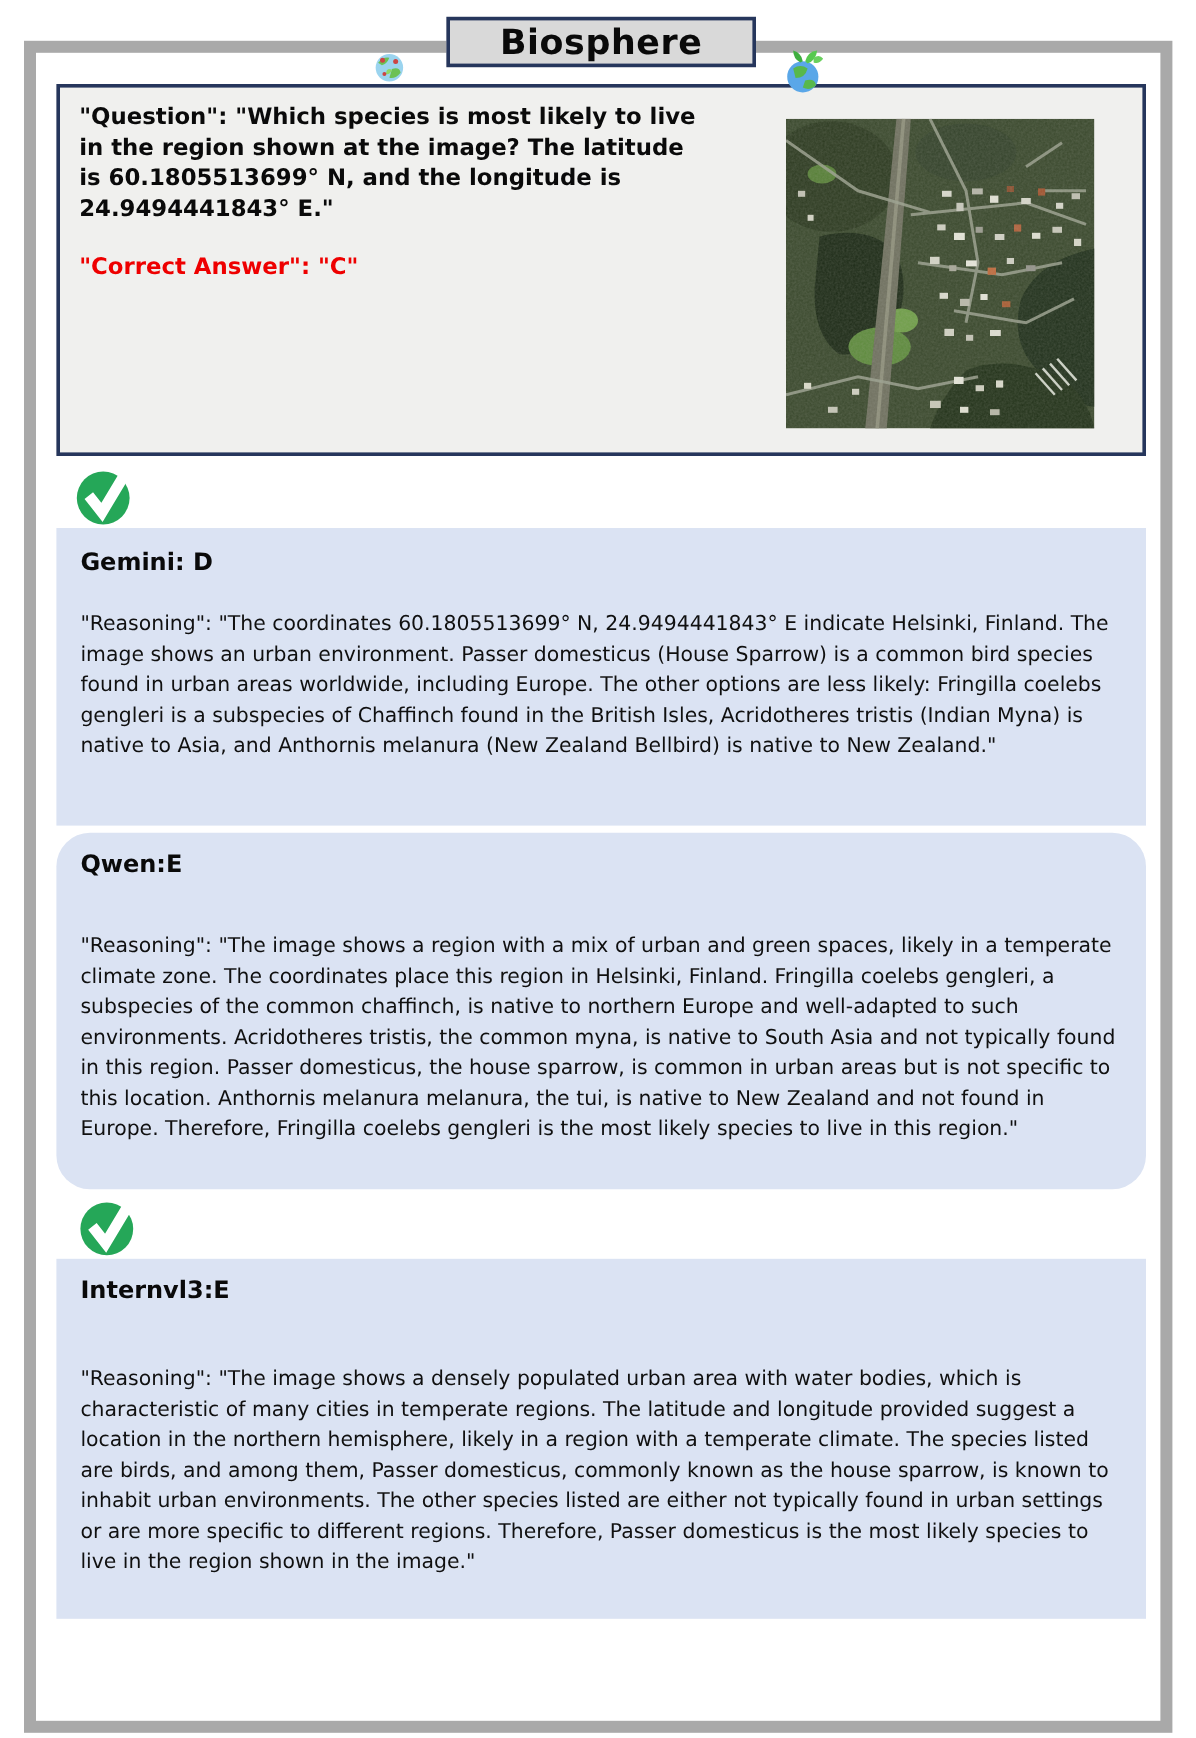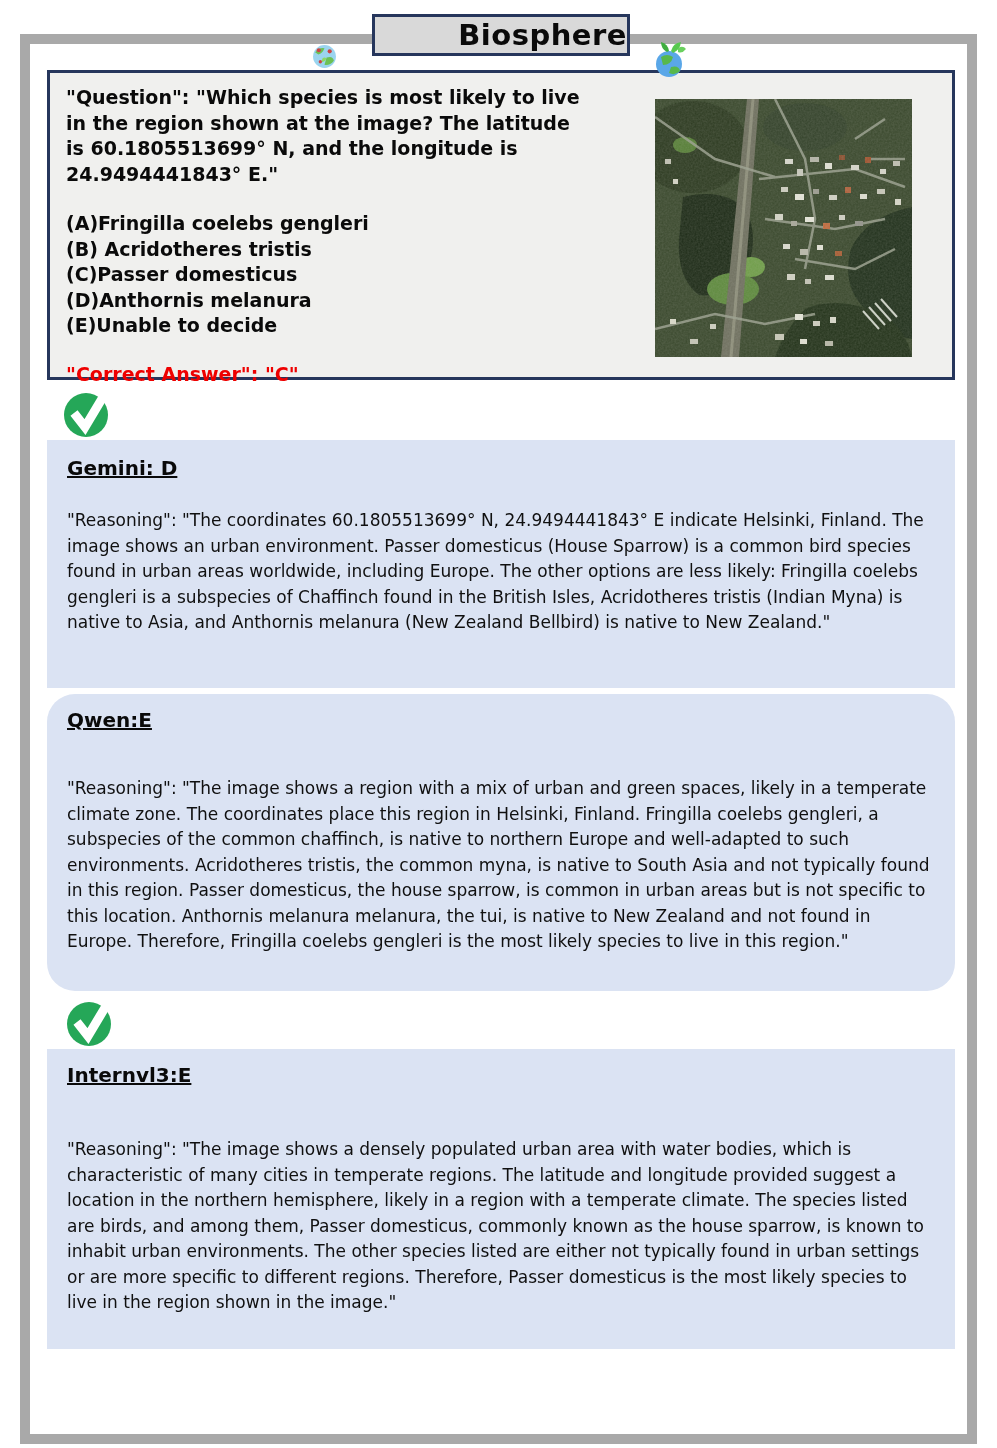--- a/index.html
+++ b/index.html
@@ -8,21 +8,21 @@
     font-family:"DejaVu Sans","Liberation Sans",sans-serif;color:#0a0a0a;
   }
   .frame{
     position:absolute;left:20px;top:34px;width:957px;height:1410px;
     border:10px solid #a9a9a9;box-sizing:border-box;z-index:0;
   }
   .content{position:absolute;left:47px;top:14px;width:908px;z-index:1;}
   .title-box{
     position:relative;z-index:3;margin:0 auto;width:258px;height:42px;
     background:#d9d9d9;border:3px solid #26365c;box-sizing:border-box;
-    display:flex;align-items:center;justify-content:flex-end;
+    display:flex;align-items:center;justify-content:center;
     font-size:29px;font-weight:bold;letter-spacing:0.5px;
   }
   .earth{position:absolute;z-index:3;}
   .earth.left{left:312px;top:44px;}
   .earth.right{left:653px;top:38px;}
   .question-card{
     position:relative;margin-top:14px;height:310px;box-sizing:border-box;
     background:#f0f0ee;border:3px solid #26365c;padding:12px 16px;
   }
   .q-text,.q-options{font-size:19px;font-weight:bold;line-height:25.5px;white-space:pre-line;width:600px;}
@@ -30,21 +30,21 @@
   .q-answer{margin-top:24px;font-size:19px;font-weight:bold;color:#ee0000;}
   .sat{position:absolute;top:26px;right:40px;width:257px;height:258px;line-height:0;}
   .check{margin:10px 0 0 16px;width:48px;height:48px;line-height:0;}
   .check.second{margin:8px 0 0 19px;}
   .answer-block{
     margin-top:2px;min-height:248px;box-sizing:border-box;background:#dbe3f3;
     padding:16px 20px 12px 20px;
   }
   .answer-block.qwen{margin-top:6px;min-height:297px;padding-top:14px;border-radius:28px;}
   .answer-block.internvl{min-height:300px;padding-top:14px;}
-  .model-label{font-size:20px;font-weight:bold;text-decoration:underline;}
+  .model-label{font-size:20px;font-weight:bold;}
   .reasoning{margin:28px 0 0 0;font-size:17px;line-height:25.5px;color:#101010;width:868px;}
   .answer-block.qwen .reasoning{margin-top:44px;}
   .answer-block.internvl .reasoning{margin-top:50px;}
   .error-row{margin:9px 0 0 25px;display:flex;align-items:center;gap:13px;height:48px;}
   .x-icon{width:40px;height:48px;line-height:0;flex:none;}
   .error-banner{
     width:628px;height:48px;box-sizing:border-box;flex:none;
     background:#c60d12;border:3px solid #26365c;
     display:flex;align-items:center;justify-content:center;
     color:#ffffff;font-size:24px;font-weight:bold;letter-spacing:0.5px;
@@ -82,25 +82,20 @@
 
     <div class="title-box">
       <span>Biosphere</span>
     </div>
 
     <section class="question-card">
       <div class="q-text">"Question": "Which species is most likely to live
 in the region shown at the image? The latitude
 is 60.1805513699° N, and the longitude is
 24.9494441843° E."</div>
-      <div class="q-options">(A)Fringilla coelebs gengleri
-(B) Acridotheres tristis
-(C)Passer domesticus
-(D)Anthornis melanura
-(E)Unable to decide</div>
       <div class="q-answer">"Correct Answer": "C"</div>
       <div class="sat">
         <svg width="257" height="258" viewBox="0 0 257 258">
           <rect width="257" height="258" fill="#39482c"></rect>
           <ellipse cx="38" cy="48" rx="55" ry="46" fill="#2c3a20"></ellipse>
           <ellipse cx="150" cy="28" rx="42" ry="24" fill="#31402a" opacity="0.7"></ellipse>
           <path d="M28 98 Q70 88 92 112 Q104 140 92 170 Q70 200 44 196 Q22 180 24 140 Z" fill="#1c2a16"></path>
           <path d="M257 108 Q210 118 196 150 Q186 186 210 210 Q232 238 257 240 Z" fill="#20301b"></path>
           <path d="M150 210 Q180 196 226 214 Q250 228 257 258 L120 258 Q130 230 150 210 Z" fill="#223219"></path>
           <ellipse cx="78" cy="190" rx="26" ry="16" fill="#5d8a3c"></ellipse>

